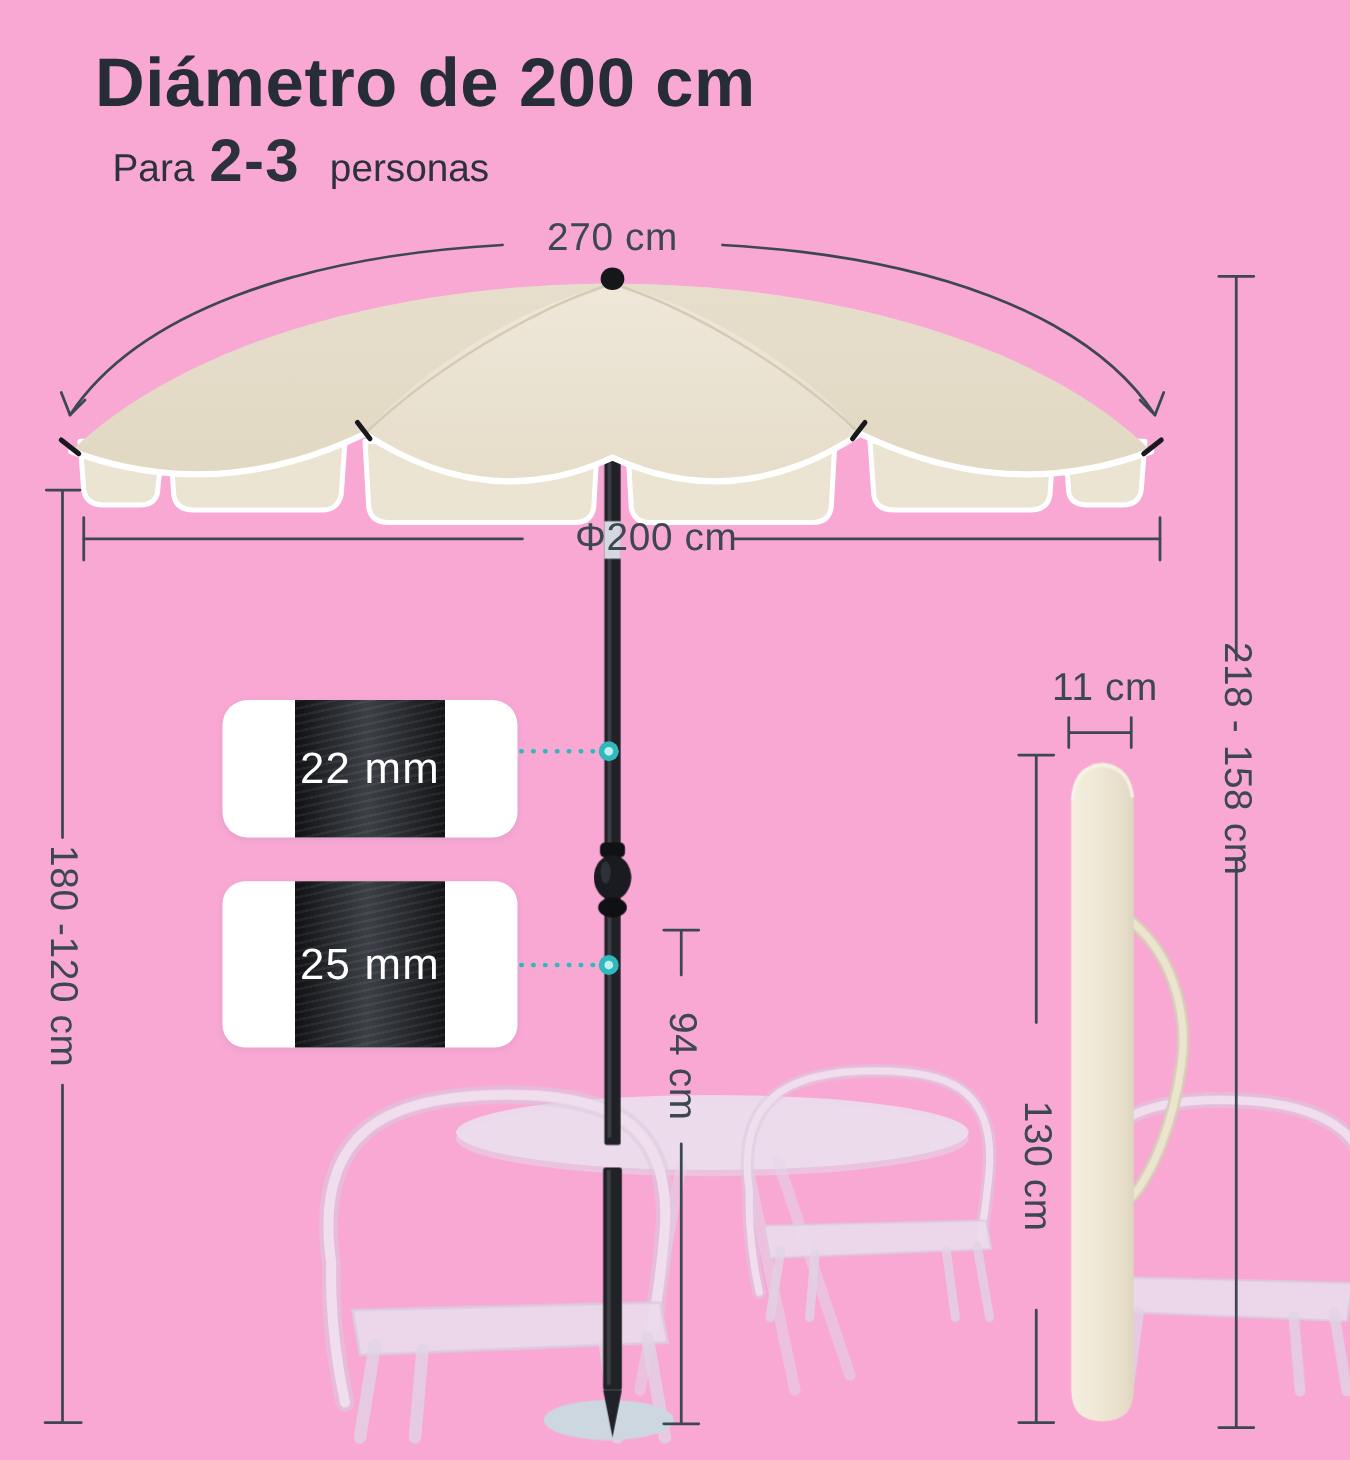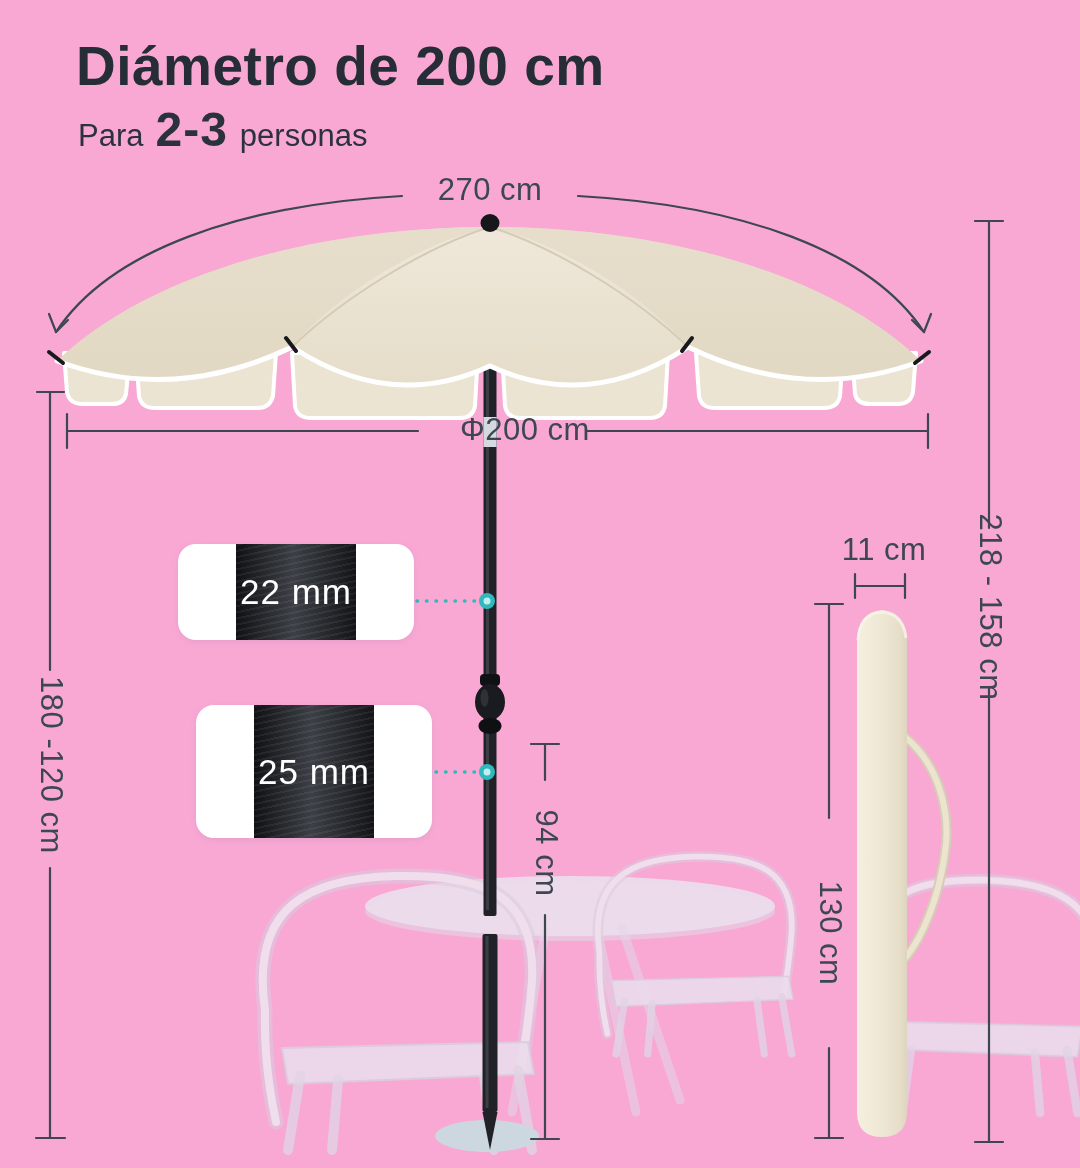--- a/index.html
+++ b/index.html
@@ -13,21 +13,21 @@
   .label { position:absolute; z-index:3; white-space:nowrap; }
 
   .title {
     left:76px; top:34px;
     font-size:55px; font-weight:700; color:#262d37; letter-spacing:.5px;
   }
   .subtitle {
     left:78px; top:102px; display:flex; align-items:baseline; gap:12px;
     color:#2b323c;
   }
-  .subtitle .pre, .subtitle .post { font-size:31px; }
+  .subtitle .pre, .subtitle .post { font-size:31px;margin-left:12px; }
   .subtitle .num { font-size:48px; font-weight:700; letter-spacing:1px; }
 
   .dim {
     font-size:31px; color:#3d4752; letter-spacing:.5px;
     transform:translate(-50%,-50%);
   }
   .dim.vert { transform:translate(-50%,-50%) rotate(90deg); }
 
   .callout {
     position:absolute; z-index:2; background:#ffffff; border-radius:18px;
@@ -178,24 +178,24 @@
   </div>
 
   <div class="label dim" style="left:490px; top:190px;">270 cm</div>
   <div class="label dim" style="left:525px; top:430px;">Φ200 cm</div>
   <div class="label dim vert" style="left:51px; top:765px;">180 -120 cm</div>
   <div class="label dim vert" style="left:546px; top:853px;">94 cm</div>
   <div class="label dim vert" style="left:990px; top:607px;">218 - 158 cm</div>
   <div class="label dim" style="left:884px; top:550px;">11 cm</div>
   <div class="label dim vert" style="left:830px; top:933px;">130 cm</div>
 
-  <div class="callout" style="left:178px; top:544px; width:236px; height:96px;">
+  <div class="callout" style="left:178px; top:560px; width:236px; height:110px;border-radius:20px;">
     <div class="pole-photo">
       <span>22 mm</span>
     </div>
   </div>
-  <div class="callout" style="left:178px; top:705px; width:236px; height:133px;margin-left:18px;">
+  <div class="callout" style="left:178px; top:705px; width:236px; height:133px;">
     <div class="pole-photo">
       <span>25 mm</span>
     </div>
   </div>
 
 </div>
 
 </body></html>

